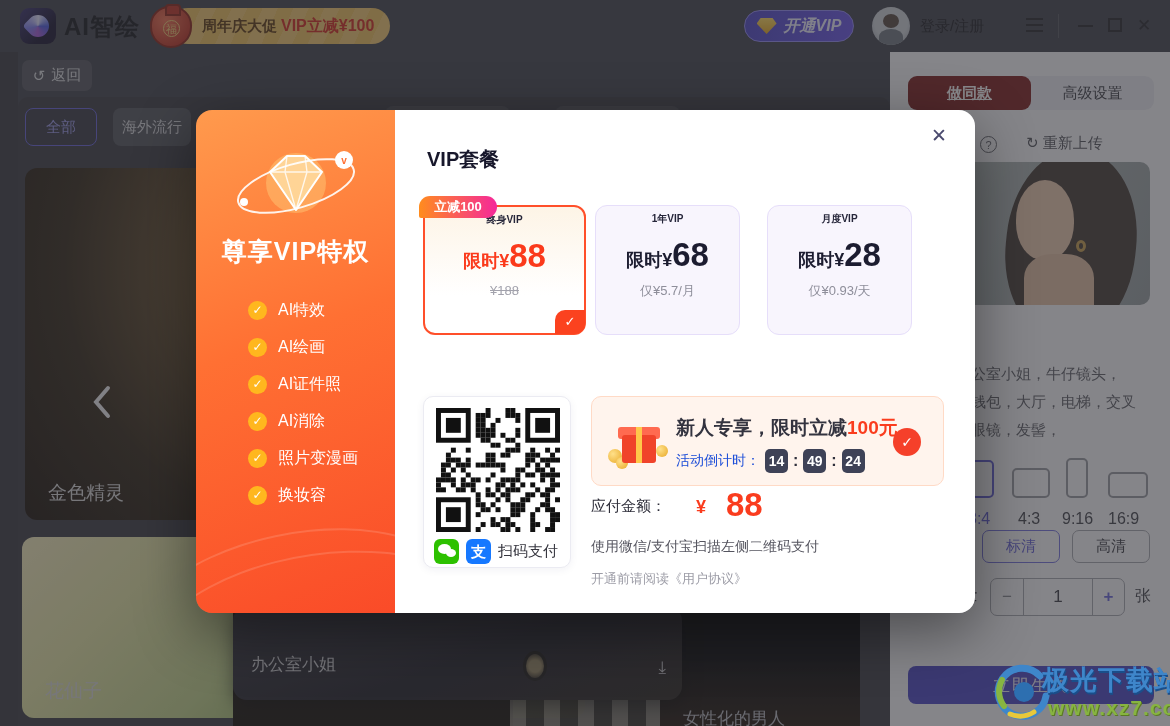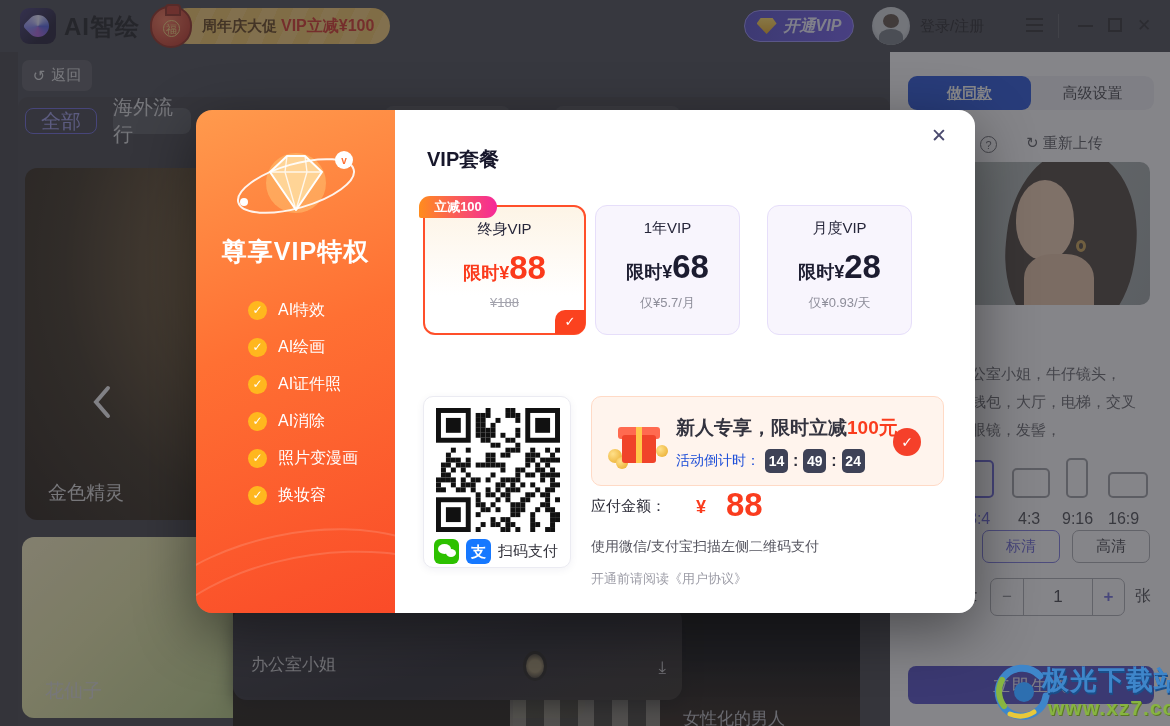--- a/index.html
+++ b/index.html
@@ -44,21 +44,21 @@
   .hamburger div { height:2px; background:#26272d; margin-bottom:4px; }
   .win-divider { left:1058px; top:14px; width:1px; height:24px; background:#5a5b63; }
   .win-min { left:1078px; top:25px; width:15px; height:2px; background:#26272d; }
   .win-max { left:1108px; top:18px; width:14px; height:14px; border:2px solid #26272d; }
   .win-close { left:1137px; top:15px; font-size:17px; color:#26272d; }
 
   .left-rail { left:0; top:52px; width:18px; height:674px; background:#3a3b42; }
   .back-btn { left:22px; top:60px; width:70px; height:31px; border-radius:7px; background:#56575f;
     display:flex; align-items:center; justify-content:center; gap:6px; color:#dcdde1; font-size:15px; }
   .gallery { left:18px; top:97px; width:872px; height:629px; background:#3c3d44; border-radius:10px 10px 0 0; }
-  .chip { height:26px; border-radius:8px; display:flex; align-items:center; justify-content:center; font-size:20px; }
+  .chip { height:38px; border-radius:8px; display:flex; align-items:center; justify-content:center; font-size:15px; }
   .chip-active { left:7px; top:11px; width:72px; border:1px solid #6663d8; color:#9a98e8; background:#3a3b46; }
   .chip-plain { left:95px; top:11px; width:78px; background:#55565e; color:#d5d6da; }
   .chip-ghost1 { left:367px; top:9px; width:125px; background:#4a4b52; }
   .chip-ghost2 { left:537px; top:9px; width:125px; background:#4a4b52; }
   .card-elf { left:7px; top:71px; width:560px; height:352px; border-radius:12px; overflow:hidden;
     background:radial-gradient(circle at 55% 28%,#b08850,#6a5230 35%,#322718 68%,#1c140c 100%); }
   .card-label { position:absolute; left:23px; bottom:14px; font-size:19px; color:#d8d8da; }
   .chev { left:74px; top:288px; }
   .card-flower { left:4px; top:440px; width:563px; height:181px; border-radius:12px; overflow:hidden;
     background:linear-gradient(135deg,#f5ecbe 0%,#e4e4a4 22%,#c4d48c 45%,#94b264 65%,#44401f 100%); }
@@ -72,21 +72,21 @@
   .card-office { left:215px; top:510px; width:449px; height:93px; border-radius:14px; overflow:hidden;
     background:linear-gradient(160deg,#35343d,#201f27 55%,#2a2520); box-shadow:0 6px 18px rgba(0,0,0,.5); }
   .watch { position:absolute; left:290px; top:44px; width:24px; height:30px; border-radius:50%;
     background:radial-gradient(circle,#9a8a64 40%,#4e4636 75%); border:3px solid #1c1a16; }
   .office-label { position:absolute; left:18px; bottom:24px; font-size:17px; color:#d2d2d6; }
 
   
   .sidebar { left:890px; top:52px; width:280px; height:674px; background:#fbfbfd; }
   .side-tabs { left:18px; top:24px; width:246px; height:34px; border-radius:9px; background:#ededf3; display:flex; }
   .side-tab { flex:1; display:flex; align-items:center; justify-content:center; font-size:15px; color:#3f4048; }
-  .side-tab.active { background:#1d4ed8; border-radius:9px; color:#fff; font-weight:bold;text-decoration:underline; }
+  .side-tab.active { background:#7f1d1d; border-radius:9px; color:#fff; font-weight:bold;text-decoration:underline; }
   .help-circ { left:90px; top:84px; width:17px; height:17px; border-radius:50%; border:1px solid #63646c;
     color:#63646c; font-size:11px; text-align:center; line-height:16px; }
   .reupload { left:136px; top:82px; font-size:15px; color:#55565e; }
   .portrait { left:68px; top:110px; width:192px; height:143px; border-radius:10px; overflow:hidden;
     background:linear-gradient(115deg,#b2bab8,#98a0a2); }
   .hair { position:absolute; left:48px; top:-12px; width:130px; height:190px; border-radius:48%;
     background:#463c36; transform:rotate(6deg); }
   .face { position:absolute; left:58px; top:18px; width:58px; height:80px; border-radius:50% 50% 46% 46%;
     background:#eccaae; }
   .earring { position:absolute; left:118px; top:78px; width:10px; height:12px; border-radius:50%;
@@ -127,21 +127,21 @@
     font-weight:bold; text-align:center; line-height:19px; }
   .feat-label { color:#fff; font-size:16px; }
   .modal-right { flex:1; height:503px; background:#ffffff; border-radius:0 16px 16px 0; position:relative; }
   .modal-title { position:absolute; left:32px; top:36px; font-size:20px; font-weight:bold; color:#17172b; }
   .modal-close { position:absolute; right:28px; top:14px; font-size:19px; color:#4a4a6e; }
 
   .plan { position:absolute; top:95px; height:130px; border-radius:12px; text-align:center; }
   .plan-sel { left:28px; width:163px; border:2px solid #ff4f2a; background:linear-gradient(180deg,#fdf4e6,#ffffff 70%); }
   .plan-n { position:absolute; border:1px solid #e6defa; background:#f8f5fd; width:145px; }
   .plan2 { left:200px; } .plan3 { left:372px; }
-  .plan-name { margin-top:13px; font-size:15px; font-weight:normal; color:#26263a; }
+  .plan-name { margin-top:6px; font-size:10px; font-weight:bold; color:#26263a; }
   .plan-price { margin-top:10px; font-weight:bold; color:#1c1c30; }
   .plan-price .pp { font-size:18px; } .plan-price .pv { font-size:33px; }
   .plan-sel .plan-price { color:#fb3a1b; }
   .plan-note { margin-top:8px; font-size:13px; color:#8e8e9a; }
   .plan-sel .plan-note { color:#a2a2ac; text-decoration:line-through; }
   .plan-badge { position:absolute; left:-6px; top:-11px; width:78px; height:22px; border-radius:11px 11px 11px 2px;
     background:linear-gradient(90deg,#ff8c1e,#f5289a); color:#fff; font-size:13px; font-weight:bold;
     line-height:22px; text-align:center; }
   .plan-corner { position:absolute; right:-1px; bottom:-1px; width:30px; height:24px; background:#fb421f;
     border-radius:10px 0 10px 0; color:#fff; font-size:13px; font-weight:bold; line-height:24px; text-align:center; }

